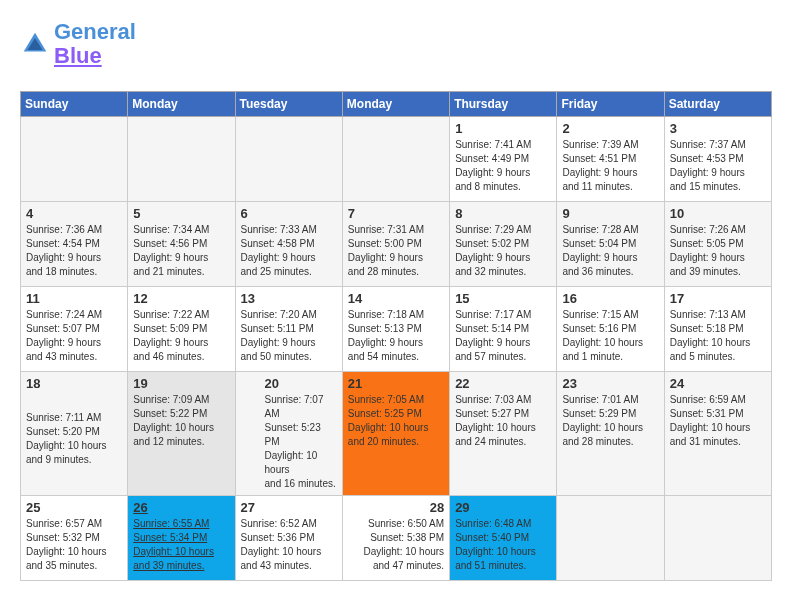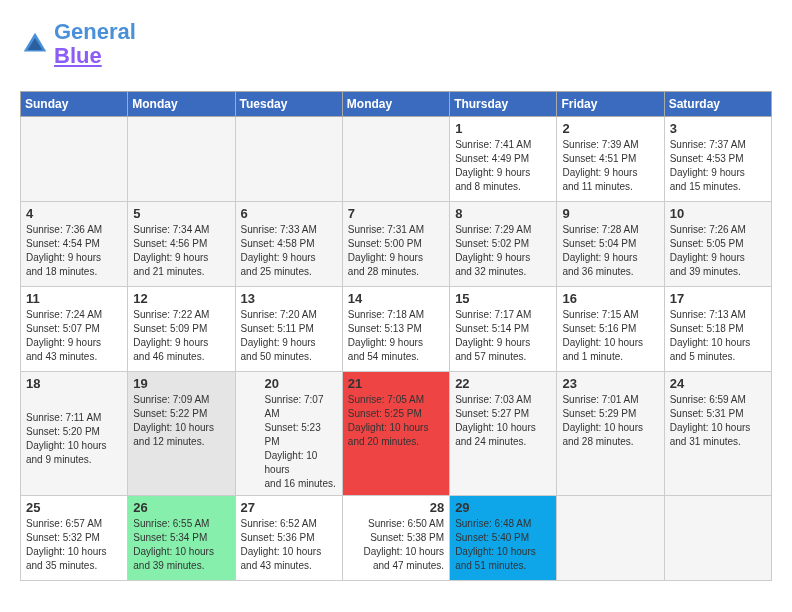--- a/index.html
+++ b/index.html
@@ -268,21 +268,21 @@
 Daylight: 10 hours
 and 12 minutes.</div>
         </td>
         <td style="background: rgb(245, 245, 245); padding-left: 29px;">
           <span class="day-number">20</span>
           <div class="cell-info" style="white-space: pre-line;">Sunrise: 7:07 AM
 Sunset: 5:23 PM
 Daylight: 10 hours
 and 16 minutes.</div>
         </td>
-        <td style="background: #ef4444;">
+        <td style="background: #f97316;">
           <span class="day-number">21</span>
           <div class="cell-info" style="white-space: pre-line;">Sunrise: 7:05 AM
 Sunset: 5:25 PM
 Daylight: 10 hours
 and 20 minutes.</div>
         </td>
         <td style="background: rgb(245, 245, 245);">
           <span class="day-number">22</span>
           <div class="cell-info" style="white-space: pre-line;">Sunrise: 7:03 AM
 Sunset: 5:27 PM
@@ -305,21 +305,21 @@
         </td>
       </tr>
       <tr>
         <td style="background: rgb(255, 255, 255);">
           <span class="day-number">25</span>
           <div class="cell-info" style="white-space: pre-line;">Sunrise: 6:57 AM
 Sunset: 5:32 PM
 Daylight: 10 hours
 and 35 minutes.</div>
         </td>
-        <td style="background: #86efac;">
+        <td style="background: #0ea5e9; text-decoration: underline;">
           <span class="day-number">26</span>
           <div class="cell-info" style="white-space: pre-line;">Sunrise: 6:55 AM
 Sunset: 5:34 PM
 Daylight: 10 hours
 and 39 minutes.</div>
         </td>
         <td style="background: rgb(255, 255, 255);">
           <span class="day-number">27</span>
           <div class="cell-info" style="white-space: pre-line;">Sunrise: 6:52 AM
 Sunset: 5:36 PM

